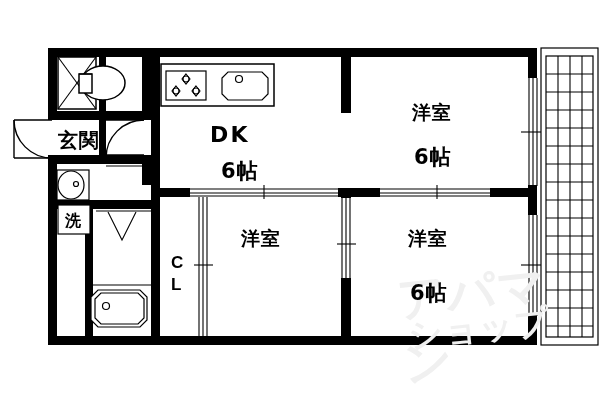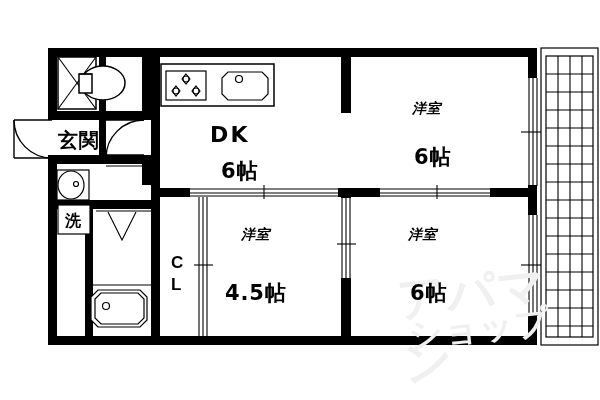--- a/index.html
+++ b/index.html
@@ -31,21 +31,21 @@
   .arc { fill: none; stroke: #000000; stroke-width: 1.4; }
   .grid-line { stroke: #000000; stroke-width: 1.1; fill: none; }
   .label {
     position: absolute;
     color: #000000;
     white-space: nowrap;
     font-family: "DejaVu Sans", "Liberation Sans", sans-serif;
     font-weight: 700;
     letter-spacing: 0.04em;
   }
-  .lbl-room { font-size: 14px; font-style: italic; }
+  .lbl-room { font-size: 19px; }
   .lbl-size { font-size: 21px; }
   .lbl-dk { font-size: 22px; letter-spacing: 0.10em; }
   .lbl-small { font-size: 13px; font-weight: 700; }
   .lbl-cl {
     font-size: 17px;
     line-height: 1.25;
     font-weight: 600;
     font-family: "Liberation Sans", sans-serif;
   }
   .watermark {
@@ -276,18 +276,17 @@
   <div class="label lbl-dk" style="left:210px; top:122px;">DK</div>
   <div class="label lbl-size" style="left:221px; top:157px;">6帖</div>
 
   <div class="label lbl-room" style="left:412px; top:100px;">洋室</div>
   <div class="label lbl-size" style="left:414px; top:143px;">6帖</div>
 
   <div class="label lbl-cl" style="left:171px; top:252px;">C</div>
   <div class="label lbl-cl" style="left:171px; top:274px;">L</div>
 
   <div class="label lbl-room" style="left:241px; top:226px;">洋室</div>
-  <div class="label lbl-size" style="left:225px; top:279px;">4.5帖</div>
 
   <div class="label lbl-room" style="left:408px; top:226px;">洋室</div>
   <div class="label lbl-size" style="left:410px; top:279px;">6帖</div>
 
 </div>
 
 </body></html>

